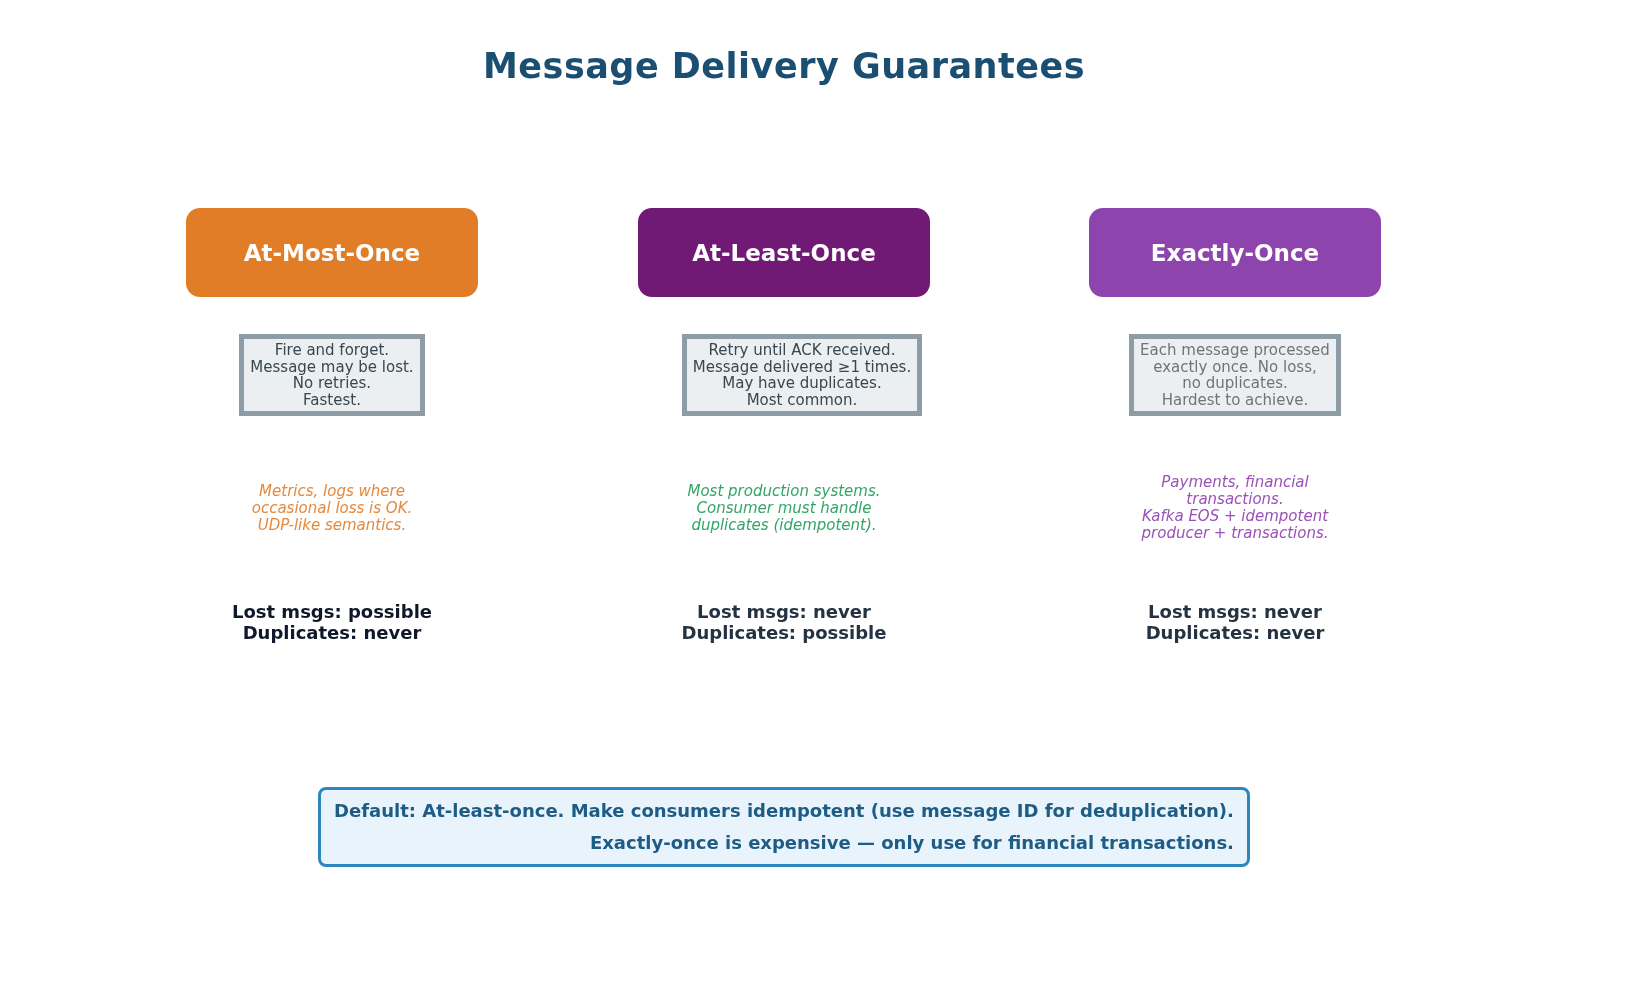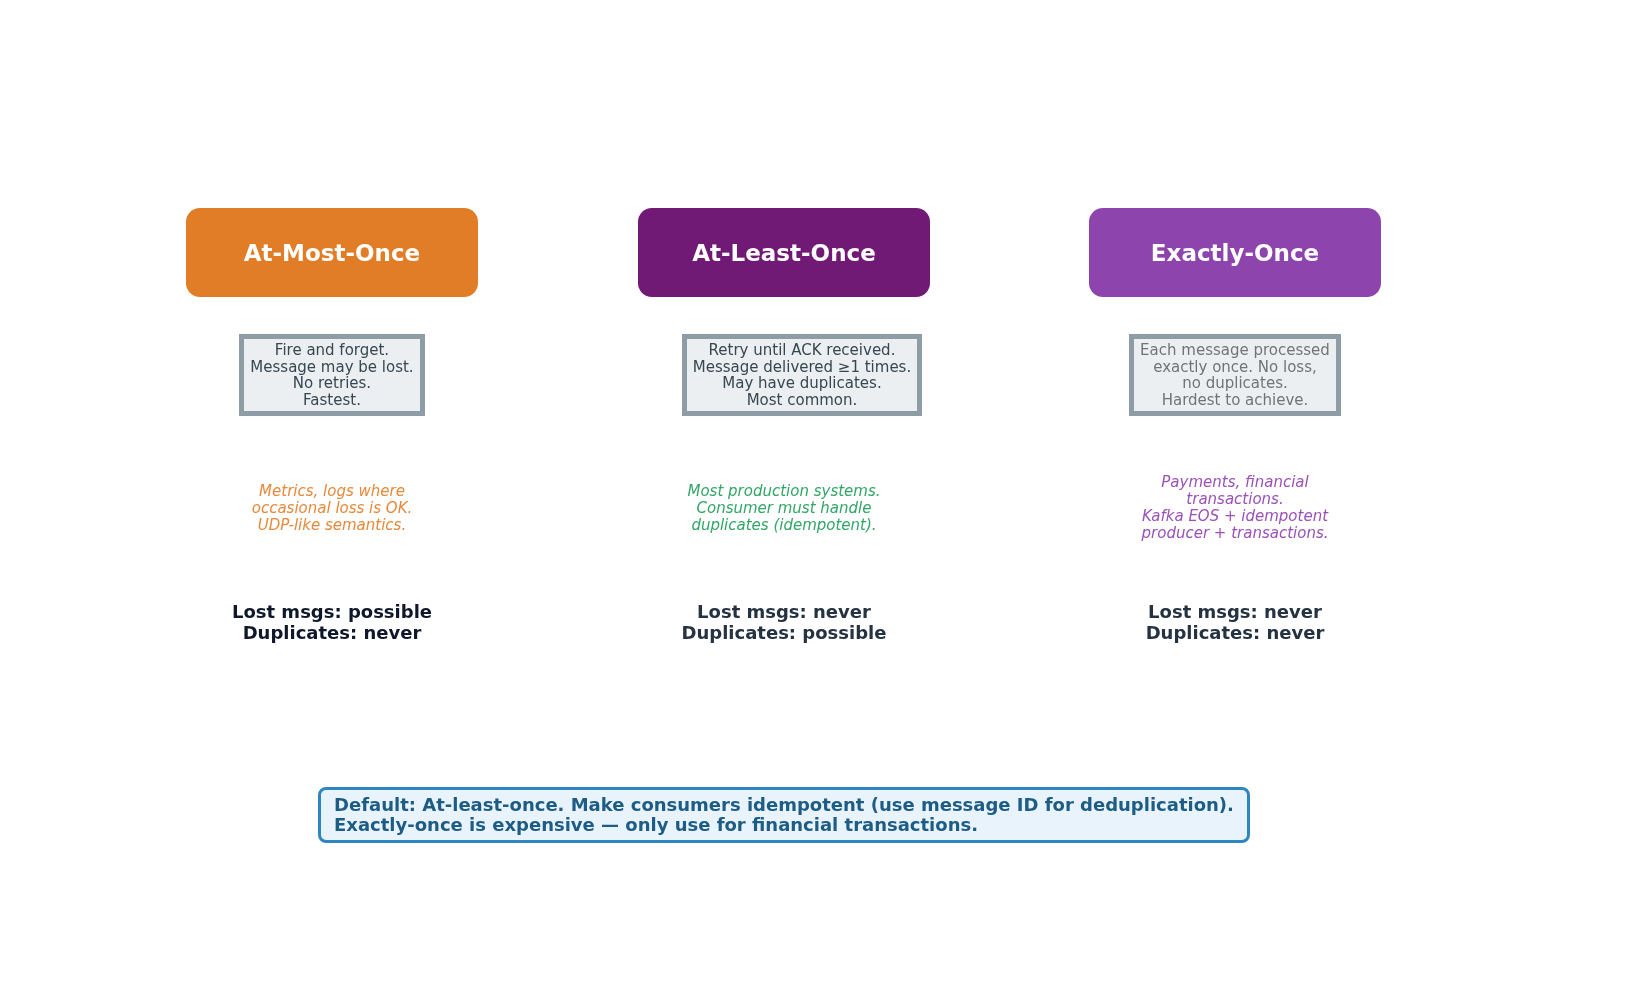--- a/index.html
+++ b/index.html
@@ -23,28 +23,29 @@
   .usecase { position:absolute; top:240px; left:-20px; right:-20px; height:120px;
              display:flex; align-items:center; justify-content:center;
              font-style:italic; font-size:15px; line-height:17px;
              white-space:pre-line; text-align:center; }
 
   .stats { position:absolute; top:394px; left:0; right:0; text-align:center;
            font-weight:bold; font-size:18px; line-height:20.5px; white-space:pre-line; }
 
   .notewrap { position:absolute; top:787px; left:0; width:1568px; text-align:center; }
   .notebox { display:inline-block; border:3px solid; border-radius:8px; padding:5px 13px;
-             font-weight:bold; font-size:18px; line-height:20px;
-             white-space:pre-line; text-align:left; }
+             font-weight:bold; font-size:18px; line-height:32px;
+             white-space:pre-line; text-align:right; }
 </style>
 </head>
 <body>
 
 <div id="canvas">
 
+  <div class="title" style="color: rgb(27, 79, 114);">Message Delivery Guarantees</div>
 
   <div class="col col1">
     <div class="hdr" style="background: rgb(224, 125, 38);">At-Most-Once</div>
     <div class="descwrap">
       <div class="descbox" style="background: rgb(236, 239, 241); border-color: rgb(141, 156, 165); color: rgb(55, 71, 79);">Fire and forget.
 Message may be lost.
 No retries.
 Fastest.</div>
     </div>
     <div class="usecase" style="color: rgb(230, 137, 59);">Metrics, logs where

